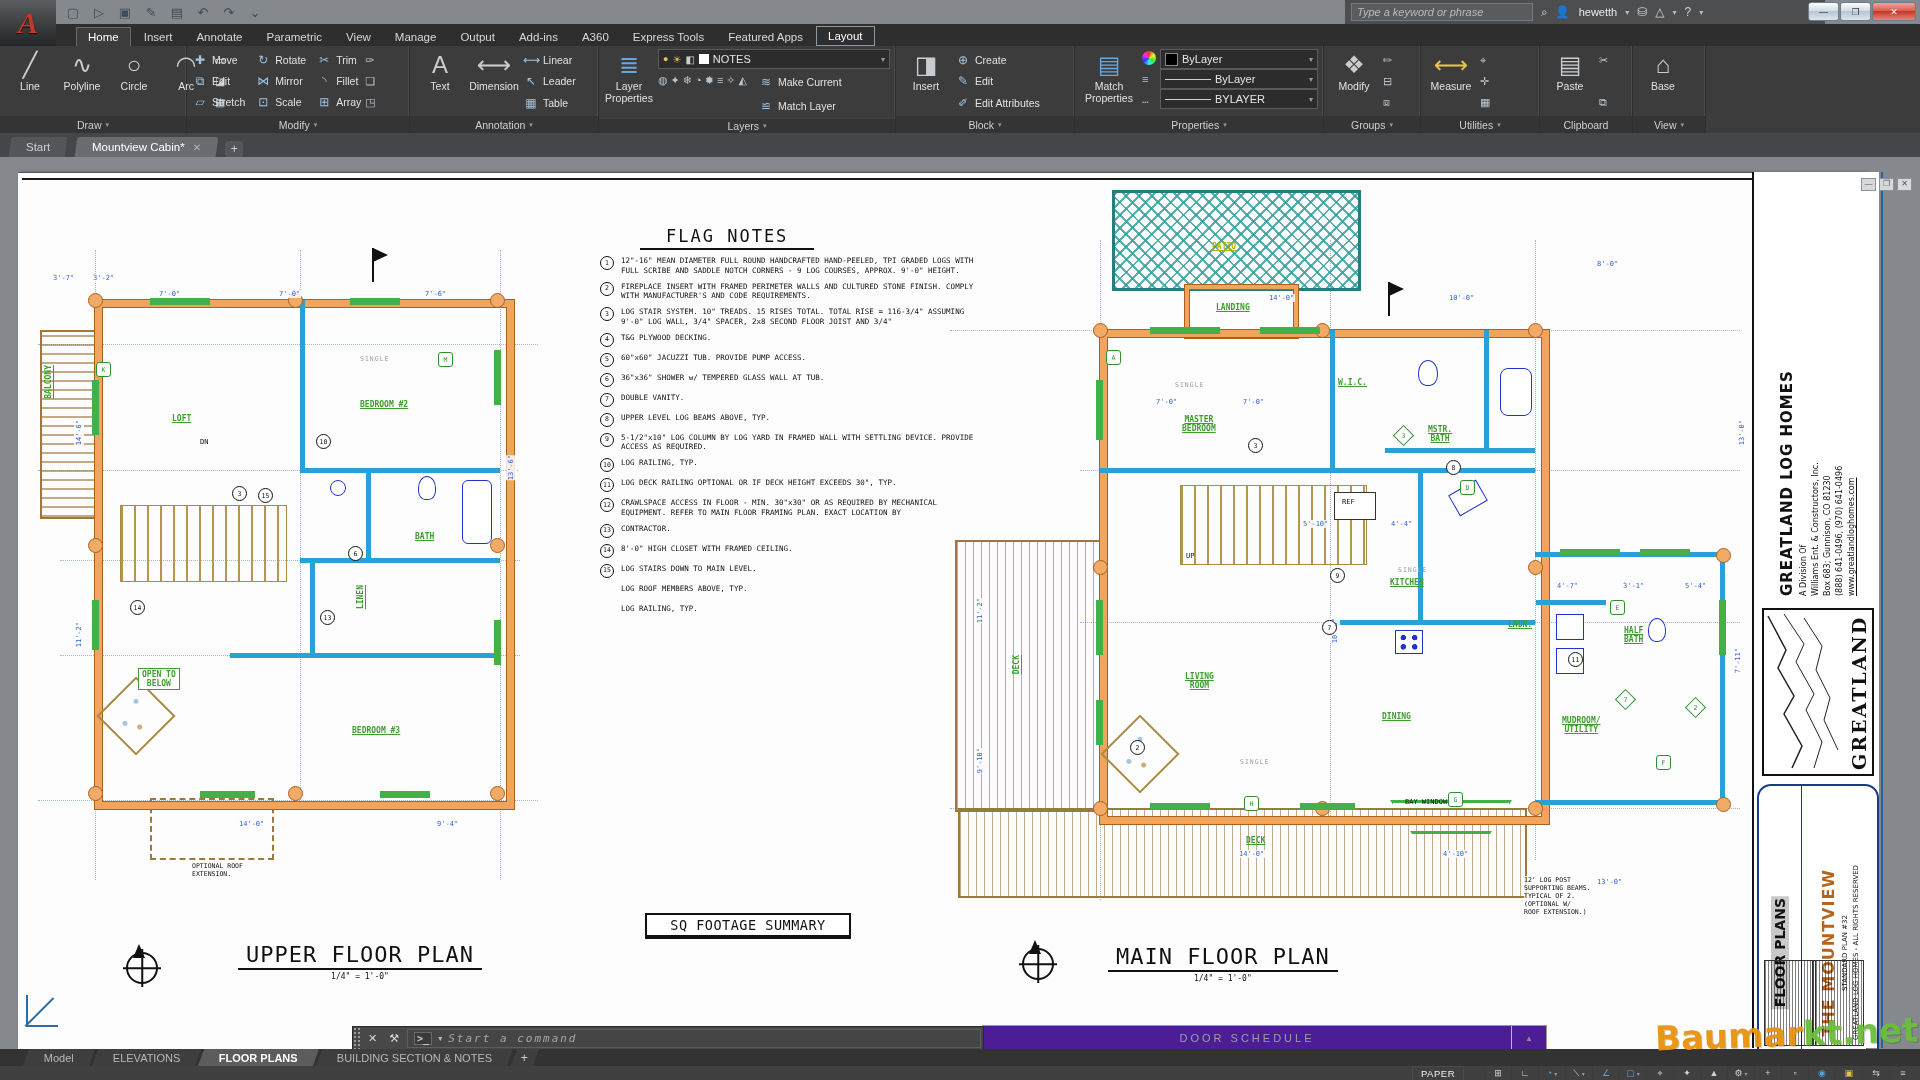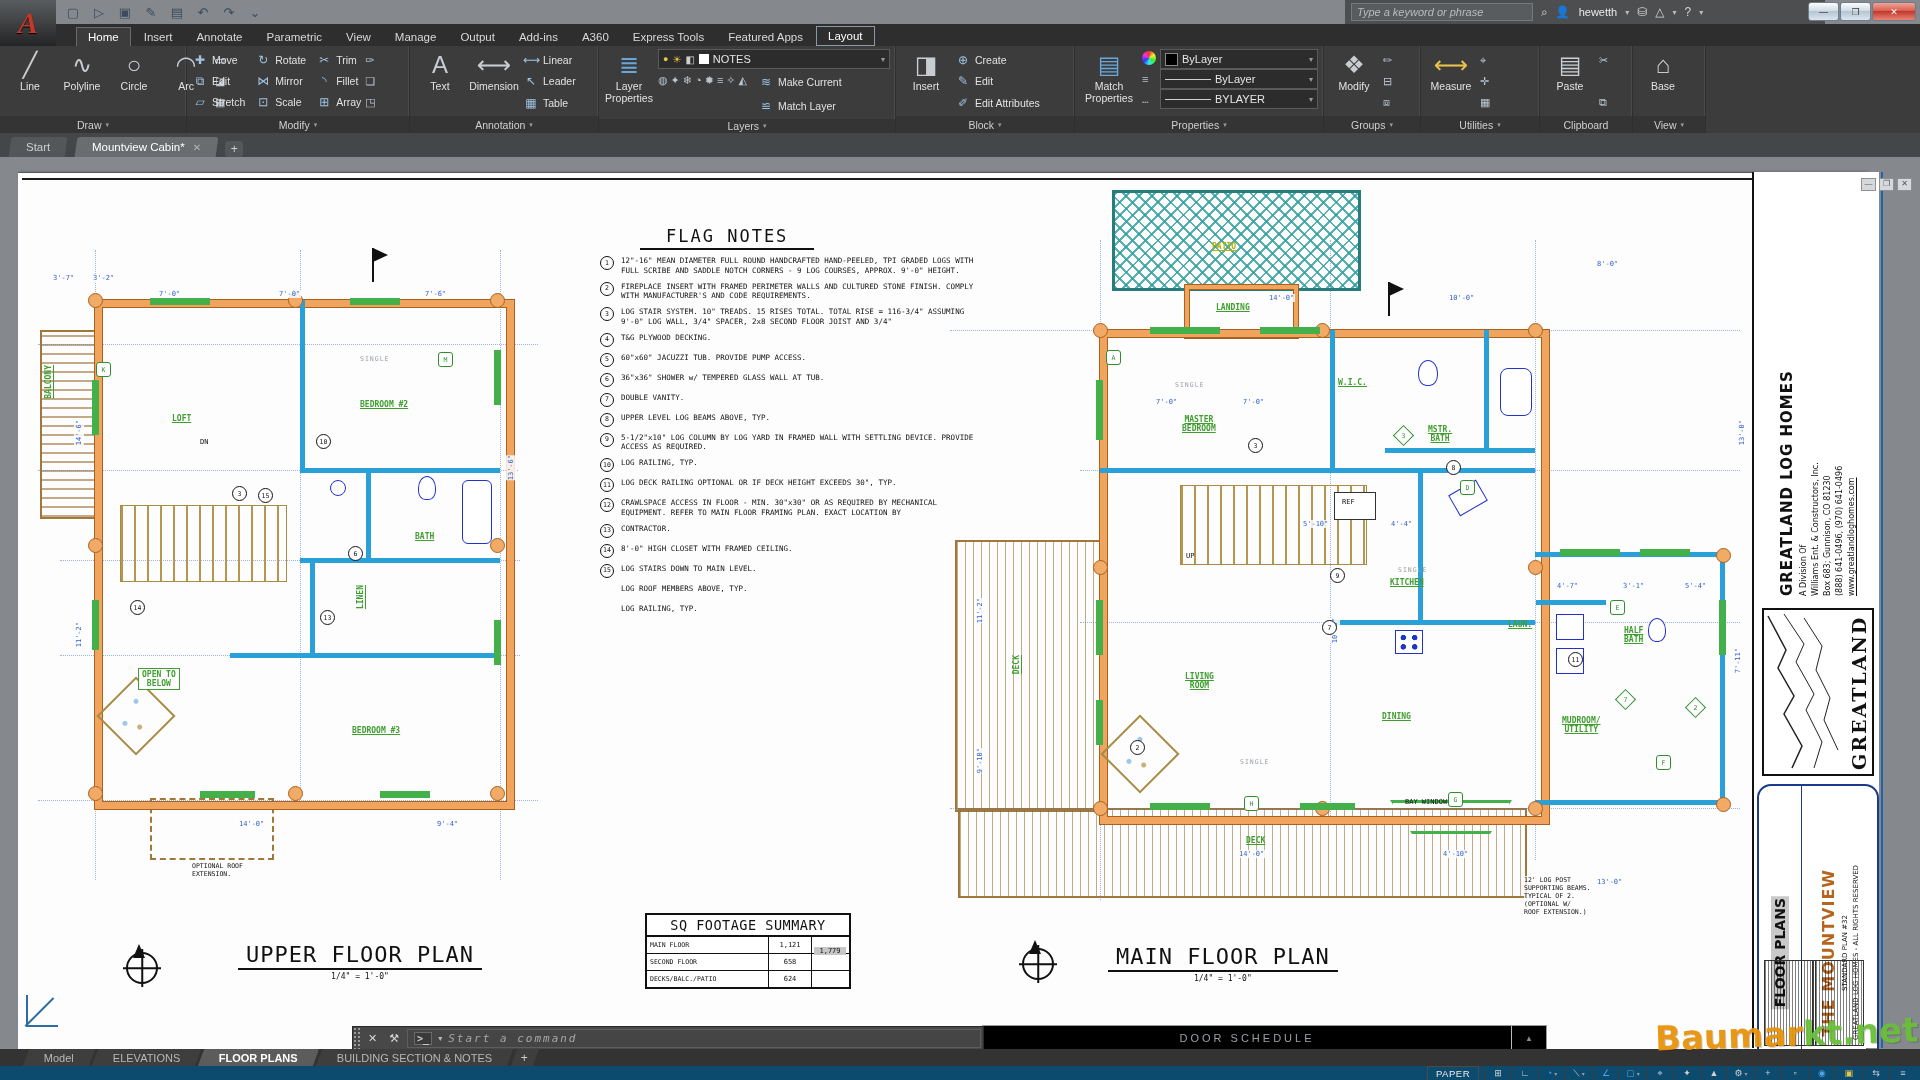--- a/index.html
+++ b/index.html
@@ -124,31 +124,31 @@
   .projname{font:bold 16px "DejaVu Sans",sans-serif;color:#b5651d;letter-spacing:1px;}
   .projsub{font:7px "DejaVu Sans",sans-serif;color:#111;}
   .fineprint{position:absolute;left:6px;width:50px;height:86px;border:1px solid #333;background:repeating-linear-gradient(90deg,rgba(0,0,0,.5) 0 1px,transparent 1px 3px);}
   
   .cmdbar{position:absolute;left:352px;top:1026px;width:630px;height:23px;background:rgba(62,62,62,.95);border:1px solid #2a2a2a;display:flex;align-items:center;z-index:8;}
   .cmd-grip{width:9px;align-self:stretch;background:radial-gradient(circle,#9a9a9a 1px,transparent 1.2px);background-size:4px 4px;}
   .cmd-btn{color:#d8d8d8;font-size:11px;padding:0 6px;}
   .cmd-input{flex:1;align-self:stretch;margin:2px 2px;background:#454545;border:1px solid #5e5e5e;display:flex;align-items:center;gap:6px;padding:0 6px;}
   .cmd-prompt{color:#c8c8c8;font:bold 10px "DejaVu Sans Mono",monospace;border:1px solid #6a6a6a;padding:0 2px;background:#3a3a3a;}
   .cmd-ph{color:#a8a8a8;font:italic 11px "DejaVu Sans Mono",monospace;letter-spacing:2px;}
-  .doorsched{position:absolute;left:982px;top:1025px;width:563px;height:24px;background:#000000;border:1px solid #9a9a9a;display:flex;align-items:center;z-index:7;}
+  .doorsched{position:absolute;left:982px;top:1025px;width:563px;height:24px;background:#4c1d95;border:1px solid #9a9a9a;display:flex;align-items:center;z-index:7;}
   .ds-text{flex:1;text-align:center;color:#9aa0a4;font:11px "Liberation Sans",sans-serif;letter-spacing:3px;}
   .ds-up{width:34px;align-self:stretch;border-left:1px solid #bbb;display:flex;align-items:center;justify-content:center;color:#8a8a8a;font-size:8px;}
   
   .ltabs{position:absolute;left:0;top:1049px;width:1920px;height:17px;background:#333;display:flex;align-items:stretch;padding-left:26px;z-index:8;}
   .ltab{padding:0 18px;display:flex;align-items:center;color:#b8b8b8;font-size:11px;background:#3e3e3e;transform:skewX(-20deg);margin-right:3px;border-radius:2px 2px 0 0;}
   .ltab>span{transform:skewX(20deg);}
   .ltab.active{background:#5c5c5c;color:#fff;font-weight:bold;}
   .lplus{width:22px;display:flex;align-items:center;justify-content:center;color:#cfcfcf;background:#3e3e3e;transform:skewX(-20deg);font-size:12px;}
   
-  .statusbar{position:absolute;left:0;top:1066px;width:1920px;height:14px;background:#0c4a6e;display:flex;align-items:center;justify-content:flex-end;gap:1px;padding-right:4px;box-sizing:border-box;z-index:8;}
+  .statusbar{position:absolute;left:0;top:1066px;width:1920px;height:14px;background:#404040;display:flex;align-items:center;justify-content:flex-end;gap:16px;padding-right:4px;box-sizing:border-box;z-index:8;}
   .st{min-width:20px;height:13px;display:flex;align-items:center;justify-content:center;color:#cfd2d4;font-size:9px;padding:0 3px;border-left:1px solid #3c3c3c;}
   .st.on{color:#4ba6e8;}
   .st.warn{color:#e8c24a;}
   .st.dd:after{content:"▾";font-size:6px;color:#9a9a9a;margin-left:2px;}
   .st-paper{color:#ececec;font-size:9.5px;letter-spacing:.5px;padding:0 8px;border:1px solid #4a4a4a;margin-right:4px;}
   .watermark{position:absolute;left:1655px;top:1014px;font:bold 34px "DejaVu Sans",sans-serif;color:#e8920a;transform:rotate(-2deg);z-index:9;pointer-events:none;text-shadow:1px 1px 0 rgba(0,0,0,.2);opacity:.95;}
   .watermark .net{color:#6abf3a;}
   .ucs{position:absolute;left:26px;top:995px;width:30px;height:30px;border-left:2px solid #2e6da4;border-bottom:2px solid #2e6da4;z-index:2;}
   .ucs:before{content:"";position:absolute;left:-2px;bottom:-2px;width:40px;height:2px;background:#2e6da4;transform:rotate(-45deg);transform-origin:left bottom;}
   .optnote{position:absolute;font:6.5px "DejaVu Sans Mono",monospace;color:#111;white-space:pre-line;z-index:2;background:rgba(253,253,253,.8);}
@@ -846,37 +846,20 @@
         </div>
         <div class="fn-item">
           <span class="fn-num empty"></span>
           <span>LOG RAILING, TYP.</span>
         </div>
       </div>
   </div>
 
   <div class="sqtable">
     <div class="sq-title">SQ FOOTAGE SUMMARY</div>
-    <div class="sq-grid">
-      <div>
-          <div class="sq-row">
-            <span class="sq-label">MAIN FLOOR</span>
-            <span class="sq-val">1,121</span>
-          </div>
-          <div class="sq-row">
-            <span class="sq-label">SECOND FLOOR</span>
-            <span class="sq-val">658</span>
-          </div>
-          <div class="sq-row">
-            <span class="sq-label">DECKS/BALC./PATIO</span>
-            <span class="sq-val">624</span>
-          </div>
-        </div>
-      <div class="sq-total">1,779</div>
-    </div>
   </div>
 
   <div class="tblock">
     <div class="tb-contact">
       <div class="vtext tb-co">GREATLAND LOG HOMES</div>
       <div class="vtext tb-sm">A Division Of</div>
       <div class="vtext tb-sm">Williams Ent. &amp; Constructors, Inc.</div>
       <div class="vtext tb-sm">Box 683; Gunnison, CO 81230</div>
       <div class="vtext tb-sm">(888) 641-0496, (970) 641-0496</div>
       <div class="vtext tb-sm u">www.greatlandloghomes.com</div>

